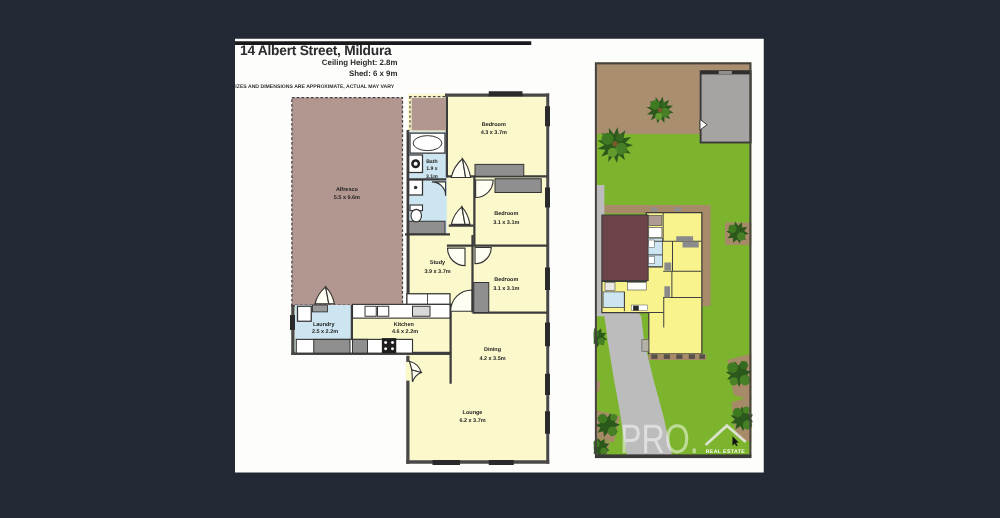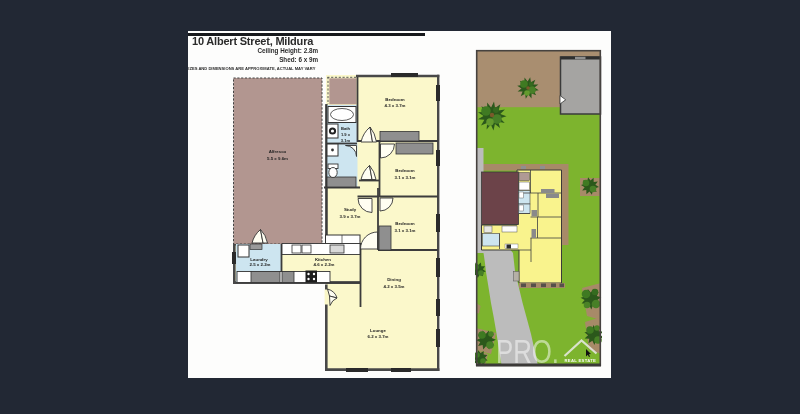--- a/index.html
+++ b/index.html
@@ -9,21 +9,21 @@
 </style>
 </head>
 <body>
 
 <div class="abs" style="left:0;top:0;width:800px;height:414px;background:#222834;"></div>
 
 <div class="abs" style="left:188px;top:31px;width:423px;height:347px;background:#fdfdfc;"></div>
 
 <div class="abs" style="left:188px;top:32.5px;width:237px;height:3px;background:#17191c;"></div>
 
-<div class="abs" style="left:192px;top:34.5px;width:260px;font-size:11px;font-weight:bold;color:#2b2b2b;letter-spacing:-0.2px;">10 Albert Street, Mildura</div>
+<div class="abs" style="left:192px;top:34.5px;width:260px;font-size:11px;font-weight:bold;color:#2b2b2b;letter-spacing:-0.2px;">14 Albert Street, Mildura</div>
 
 <div class="abs" style="left:120px;top:47px;width:198px;font-size:6.3px;font-weight:bold;color:#2b2b2b;text-align:right;">Ceiling Height: 2.8m</div>
 
 <div class="abs" style="left:120px;top:56px;width:198px;font-size:6.3px;font-weight:bold;color:#2b2b2b;text-align:right;">Shed: 6 x 9m</div>
 
 <div class="abs" style="left:188.3px;top:66.3px;width:200px;font-size:4.1px;font-weight:bold;color:#2b2b2b;">IZES AND DIMENSIONS ARE APPROXIMATE, ACTUAL MAY VARY</div>
 
 <svg class="abs" style="left:188px;top:70px;" width="262" height="308" viewBox="188 70 262 308">
 
   <path d="M326,75 L438,75 L438,370 L326,370 L326,283 L234,283 L234,244 L326,244 Z" fill="#fbf8cb"></path>

